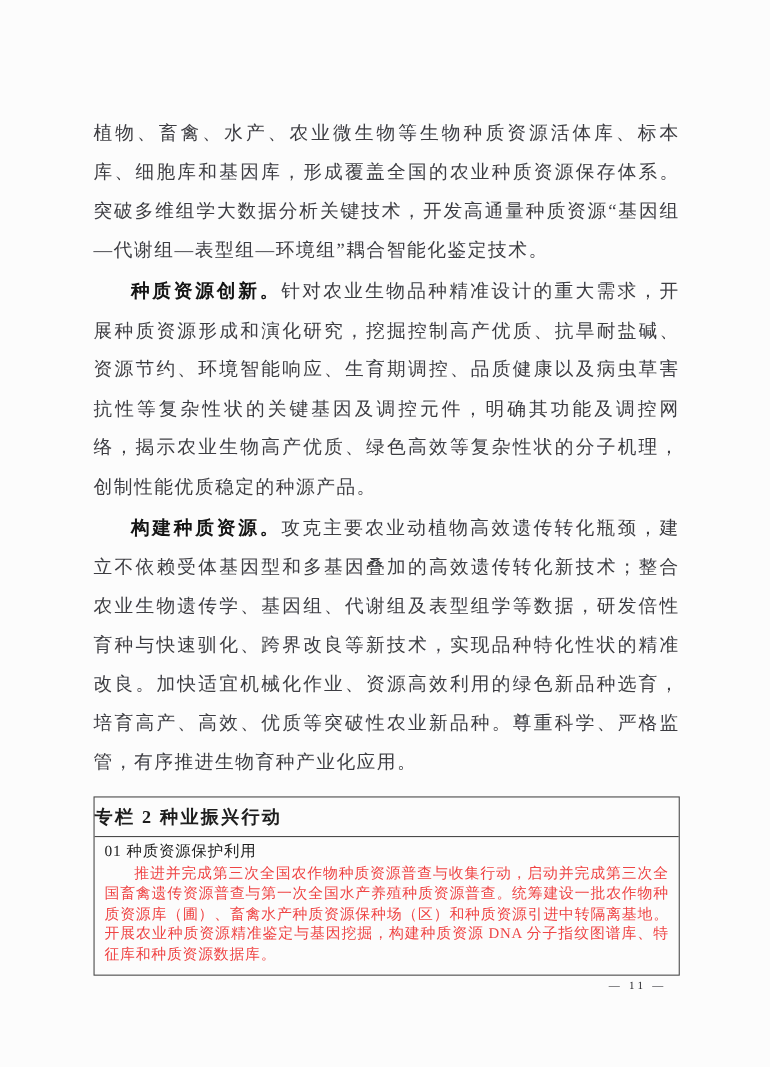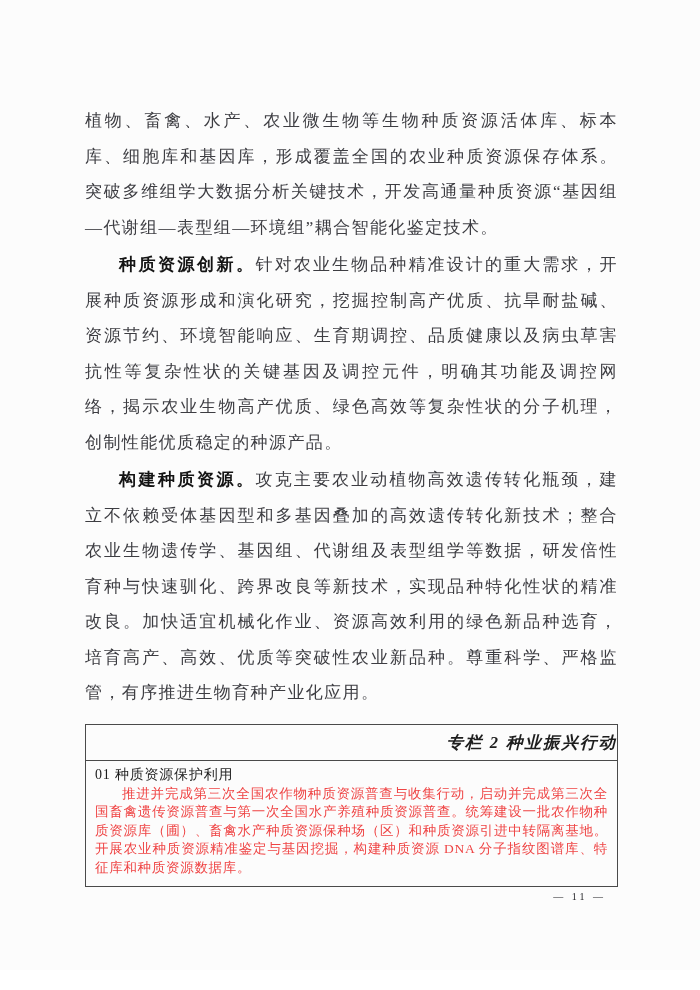--- a/index.html
+++ b/index.html
@@ -49,23 +49,22 @@
   }
 
   .panel {
     margin-top: 13px;
     border: 1.5px solid #4a4a4a;
     background: #fcfcfc;
   }
 
   .panel-title-row {
     border-bottom: 1.5px solid #4a4a4a;
-    text-align: right;
+    text-align: left;
     padding: 7px 0 6px 0;
-    font-style: italic;
   }
 
   .panel-title {
     font-weight: bold;
     font-size: 16.5px;
     letter-spacing: 2px;
     color: #1d1d1d;
   }
 
   .panel-body {

